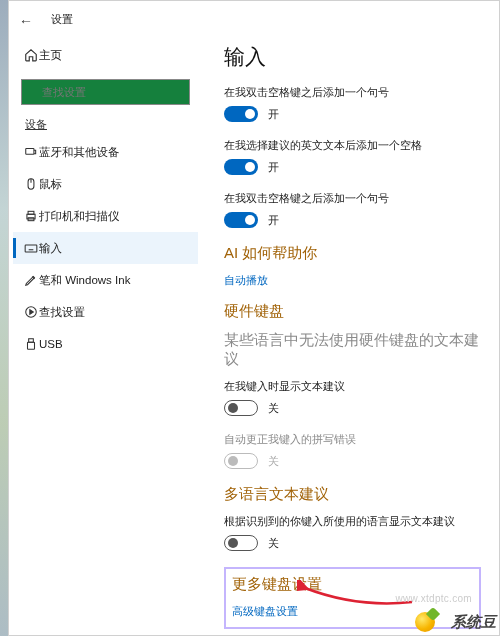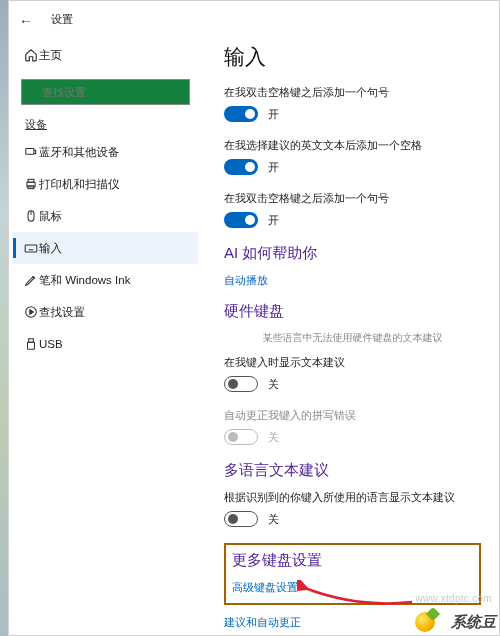--- a/index.html
+++ b/index.html
@@ -28,29 +28,29 @@
   .toggle { width:34px; height:16px; border-radius:9px; position:relative; }
   .toggle.on { background:#0067c0; }
   .toggle.off { background:#fff; border:1px solid #555; }
   .toggle.disabled { background:#fff; border:1px solid #bbb; }
   .knob { position:absolute; width:10px; height:10px; border-radius:50%; top:3px; }
   .toggle.on .knob { right:3px; background:#fff; }
   .toggle.off .knob { left:3px; background:#555; top:2px;}
   .toggle.disabled .knob { left:3px; background:#bbb; top:2px;}
   .toggle-state { font-size:11px; color:#222; }
   .toggle-state.dim { color:#aaa; }
-  .section-h { font-size:15px; color:#4c1d95; margin-top:6px; margin-bottom:10px;}
+  .section-h { font-size:15px; color:#a16207; margin-top:6px; margin-bottom:10px;}
   .link-text { font-size:11px; color:#0067c0; margin-bottom:14px; cursor:default;}
-  .desc-dim { font-size:10px; color:#8a8a8a; margin-bottom:10px;text-align:center;}
-  .highlight-box { border:2px solid #a16207; padding:6px 6px 4px 6px; margin-bottom:10px; margin-top:4px;}
+  .desc-dim { font-size:15px; color:#8a8a8a; margin-bottom:10px;}
+  .highlight-box { border:2px solid #c4b5fd; padding:6px 6px 4px 6px; margin-bottom:10px; margin-top:4px;}
   .arrow-annot { position:absolute; pointer-events:none; }
   .watermark { position:absolute; right:4px; bottom:4px; display:flex; align-items:center; gap:16px; font-size:15px; font-weight:600; font-style:italic; color:#444;}
   .wm-dot { width:20px; height:20px; border-radius:50%; background: radial-gradient(circle at 35% 35%, #ffe96a, #f7b500 55%, #e69400 100%); position:relative;}
   .wm-leaf { position:absolute; right:-3px; top:-3px; width:10px; height:10px; background:#71b62a; transform:rotate(45deg); border-radius:3px 0;}
-  .xt { position:absolute; right:8px; bottom:32px; font-size:10px; color:#ccc; letter-spacing:0.3px;}
+  .xt { position:absolute; right:28px; bottom:32px; font-size:10px; color:#ccc; letter-spacing:0.3px;}
   svg.arrow { width:120px; height:30px; }
 </style>
 </head>
 <body>
 
 <div class="left-strip"></div>
 
 <div class="window-wrap">
   <div class="titlebar">
     <span class="back-arrow">←</span>
@@ -80,36 +80,36 @@
               <rect x="3" y="6" width="14" height="10" rx="1"></rect>
               <path d="M17 9h3v6h-3"></path>
             </svg>
         </span>
         <span>蓝牙和其他设备</span>
       </div>
 
       <div class="nav-row">
         <span class="icon">
           <svg width="14" height="14" viewBox="0 0 24 24" fill="none" stroke="#333" stroke-width="1.8">
+              <rect x="7" y="3" width="10" height="18" rx="5"></rect>
+              <line x1="12" y1="3" x2="12" y2="10"></line>
+            </svg>
+        </span>
+        <span>鼠标</span>
+      </div>
+
+      <div class="nav-row">
+        <span class="icon">
+          <svg width="14" height="14" viewBox="0 0 24 24" fill="none" stroke="#333" stroke-width="1.8">
               <rect x="5" y="9" width="14" height="8"></rect>
               <rect x="7" y="4" width="10" height="5"></rect>
               <rect x="7" y="15" width="10" height="5"></rect>
             </svg>
         </span>
         <span>打印机和扫描仪</span>
-      </div>
-
-      <div class="nav-row">
-        <span class="icon">
-          <svg width="14" height="14" viewBox="0 0 24 24" fill="none" stroke="#333" stroke-width="1.8">
-              <rect x="7" y="3" width="10" height="18" rx="5"></rect>
-              <line x1="12" y1="3" x2="12" y2="10"></line>
-            </svg>
-        </span>
-        <span>鼠标</span>
       </div>
 
       <div class="nav-row selected">
         <span class="icon">
           <svg width="14" height="14" viewBox="0 0 24 24" fill="none" stroke="#333" stroke-width="1.8">
               <rect x="2" y="7" width="20" height="12" rx="1"></rect>
               <line x1="6" y1="11" x2="6" y2="11"></line>
               <line x1="10" y1="11" x2="10" y2="11"></line>
               <line x1="14" y1="11" x2="14" y2="11"></line>
               <line x1="18" y1="11" x2="18" y2="11"></line>

